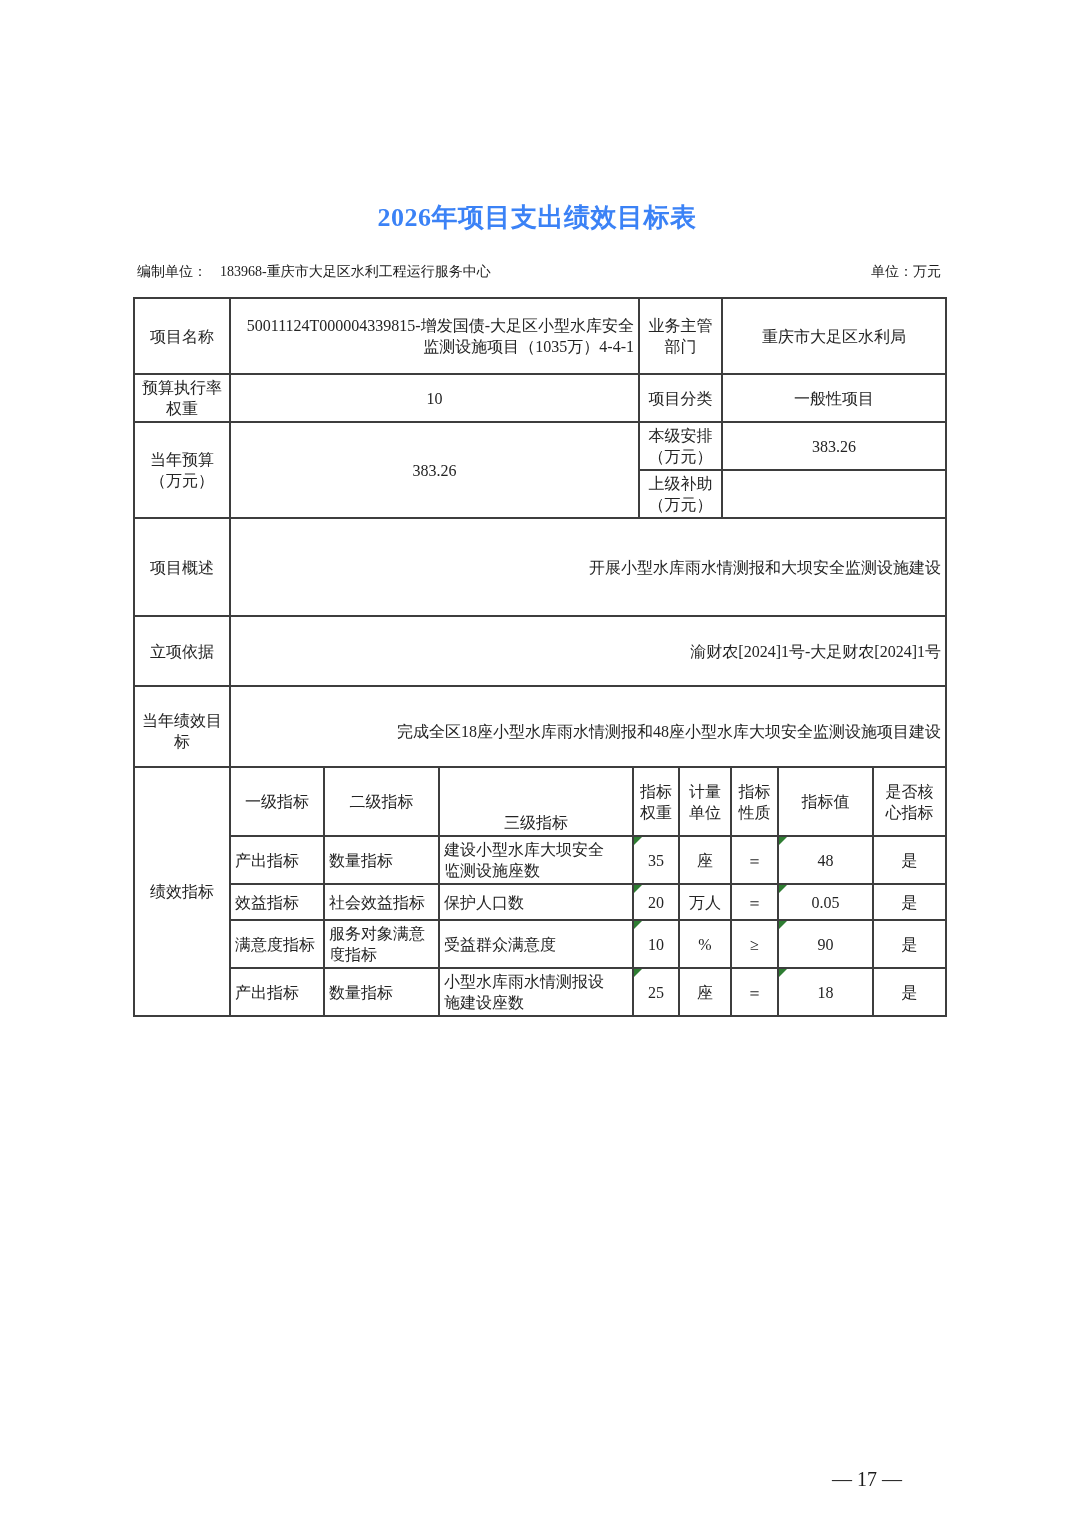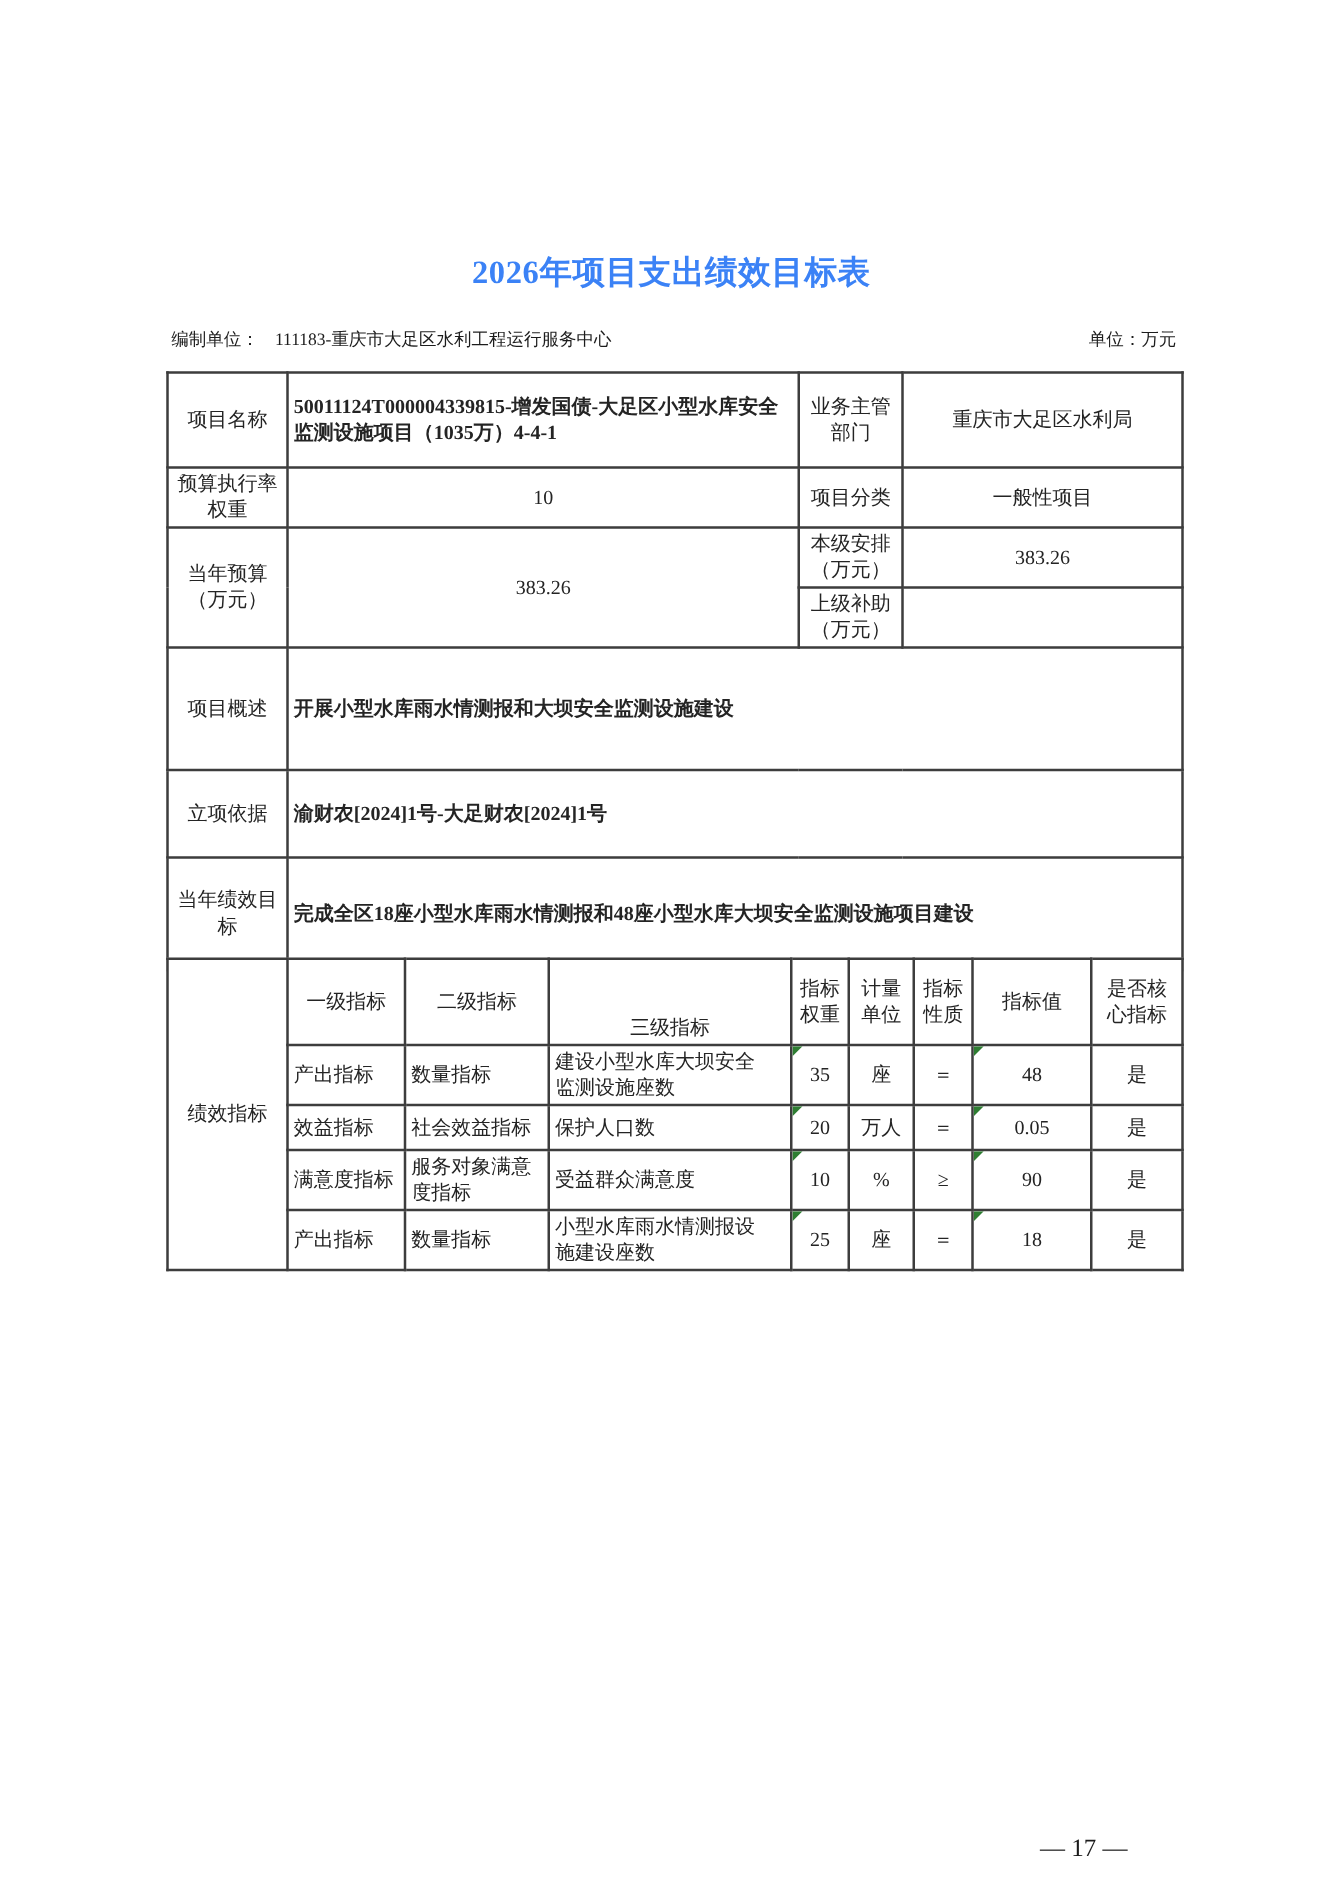--- a/index.html
+++ b/index.html
@@ -48,21 +48,21 @@
     border: 2px solid #3d3d3d;
     font-size: 16px;
     line-height: 21px;
     padding: 2px 4px;
     vertical-align: middle;
     color: #242424;
     overflow: hidden;
   }
   .lbl  { text-align: center; }
   .ctr  { text-align: center; }
-  .txt  { text-align: left; padding: 4px 8px; font-weight: bold; }
+  .txt  { text-align: right; padding: 4px 8px; }
   .cl   { text-align: left; padding-left: 5px; }
   .pre  { white-space: pre-line; border-radius: 23px; }
   .rel  { position: relative; }
   .tri {
     position: absolute;
     top: 0; left: 0;
     width: 0; height: 0;
     border-top: 8px solid #2e7d32;
     border-right: 8px solid transparent;
   }
@@ -79,21 +79,21 @@
 </head>
 <body>
 
 <div class="page">
 
   <div class="doc-title">2026年项目支出绩效目标表</div>
 
   <div class="meta-row">
     <div class="meta-left">
       <span>编制单位：</span>
-      <span>111183-重庆市大足区水利工程运行服务中心</span>
+      <span>183968-重庆市大足区水利工程运行服务中心</span>
     </div>
     <div>单位：万元</div>
   </div>
 
   <table class="doc-table" id="info-table">
     <colgroup>
       <col style="width:96px">
         <col style="width:409px">
         <col style="width:83px">
         <col style="width:224px">

